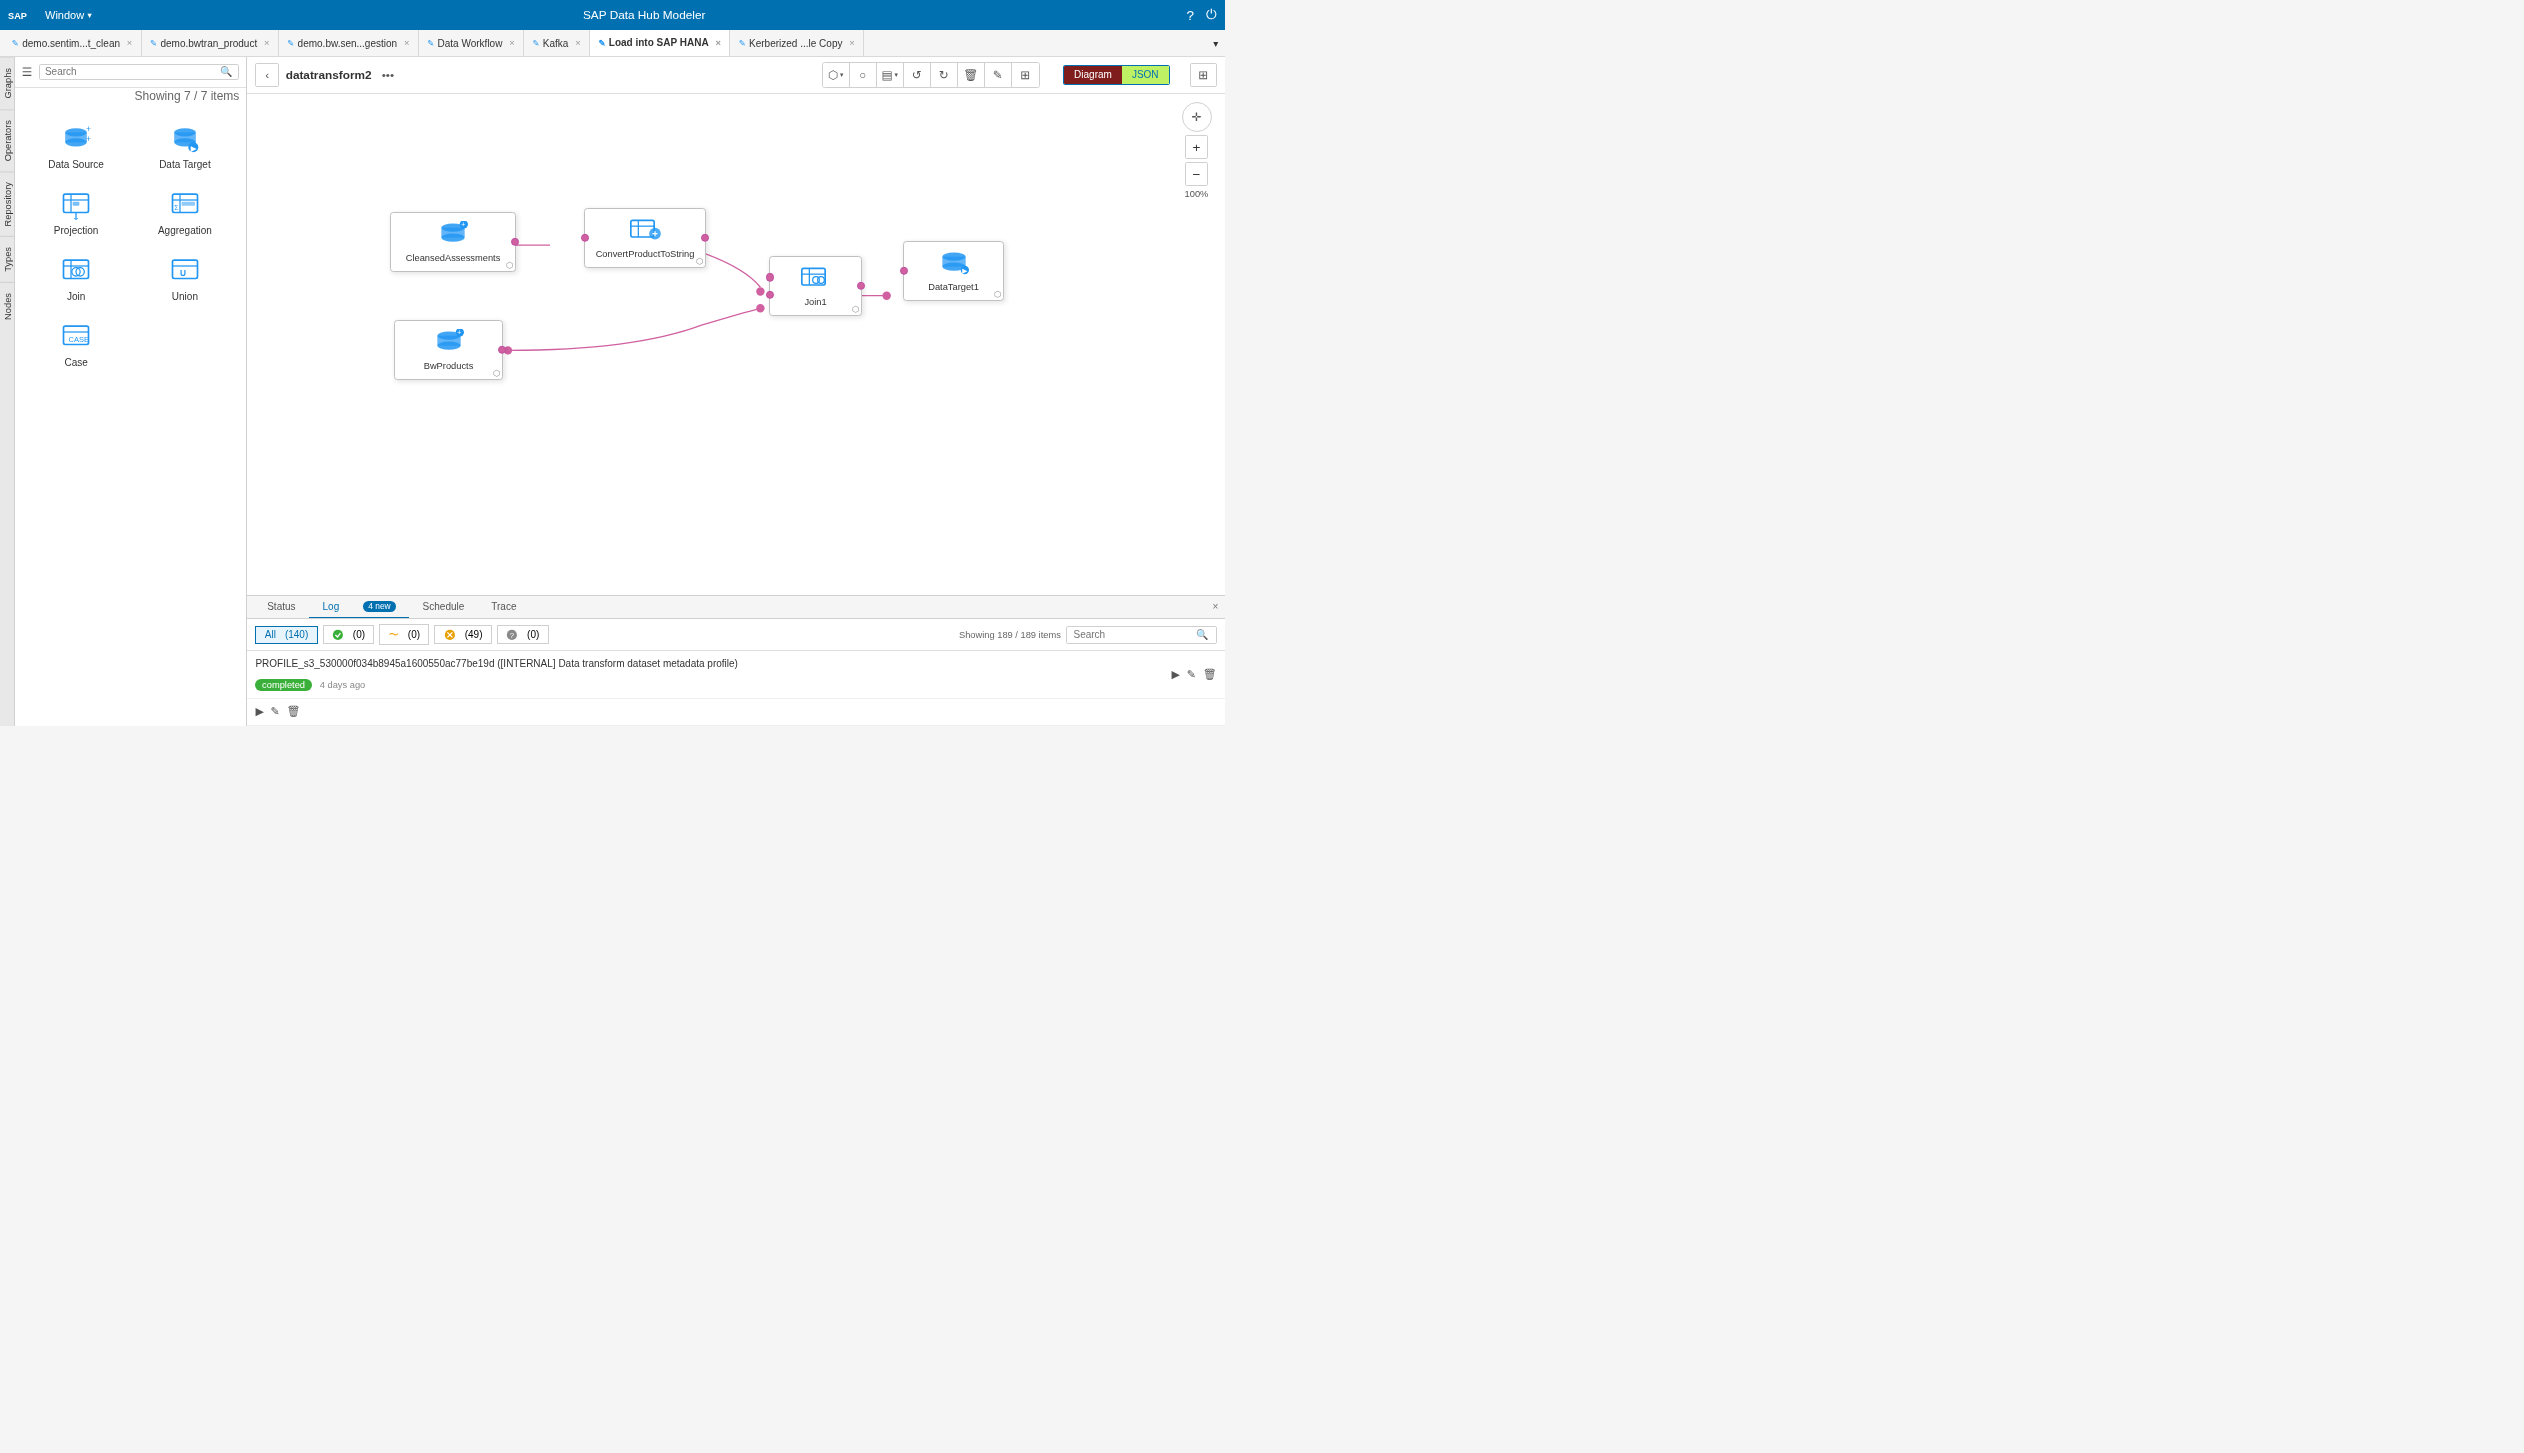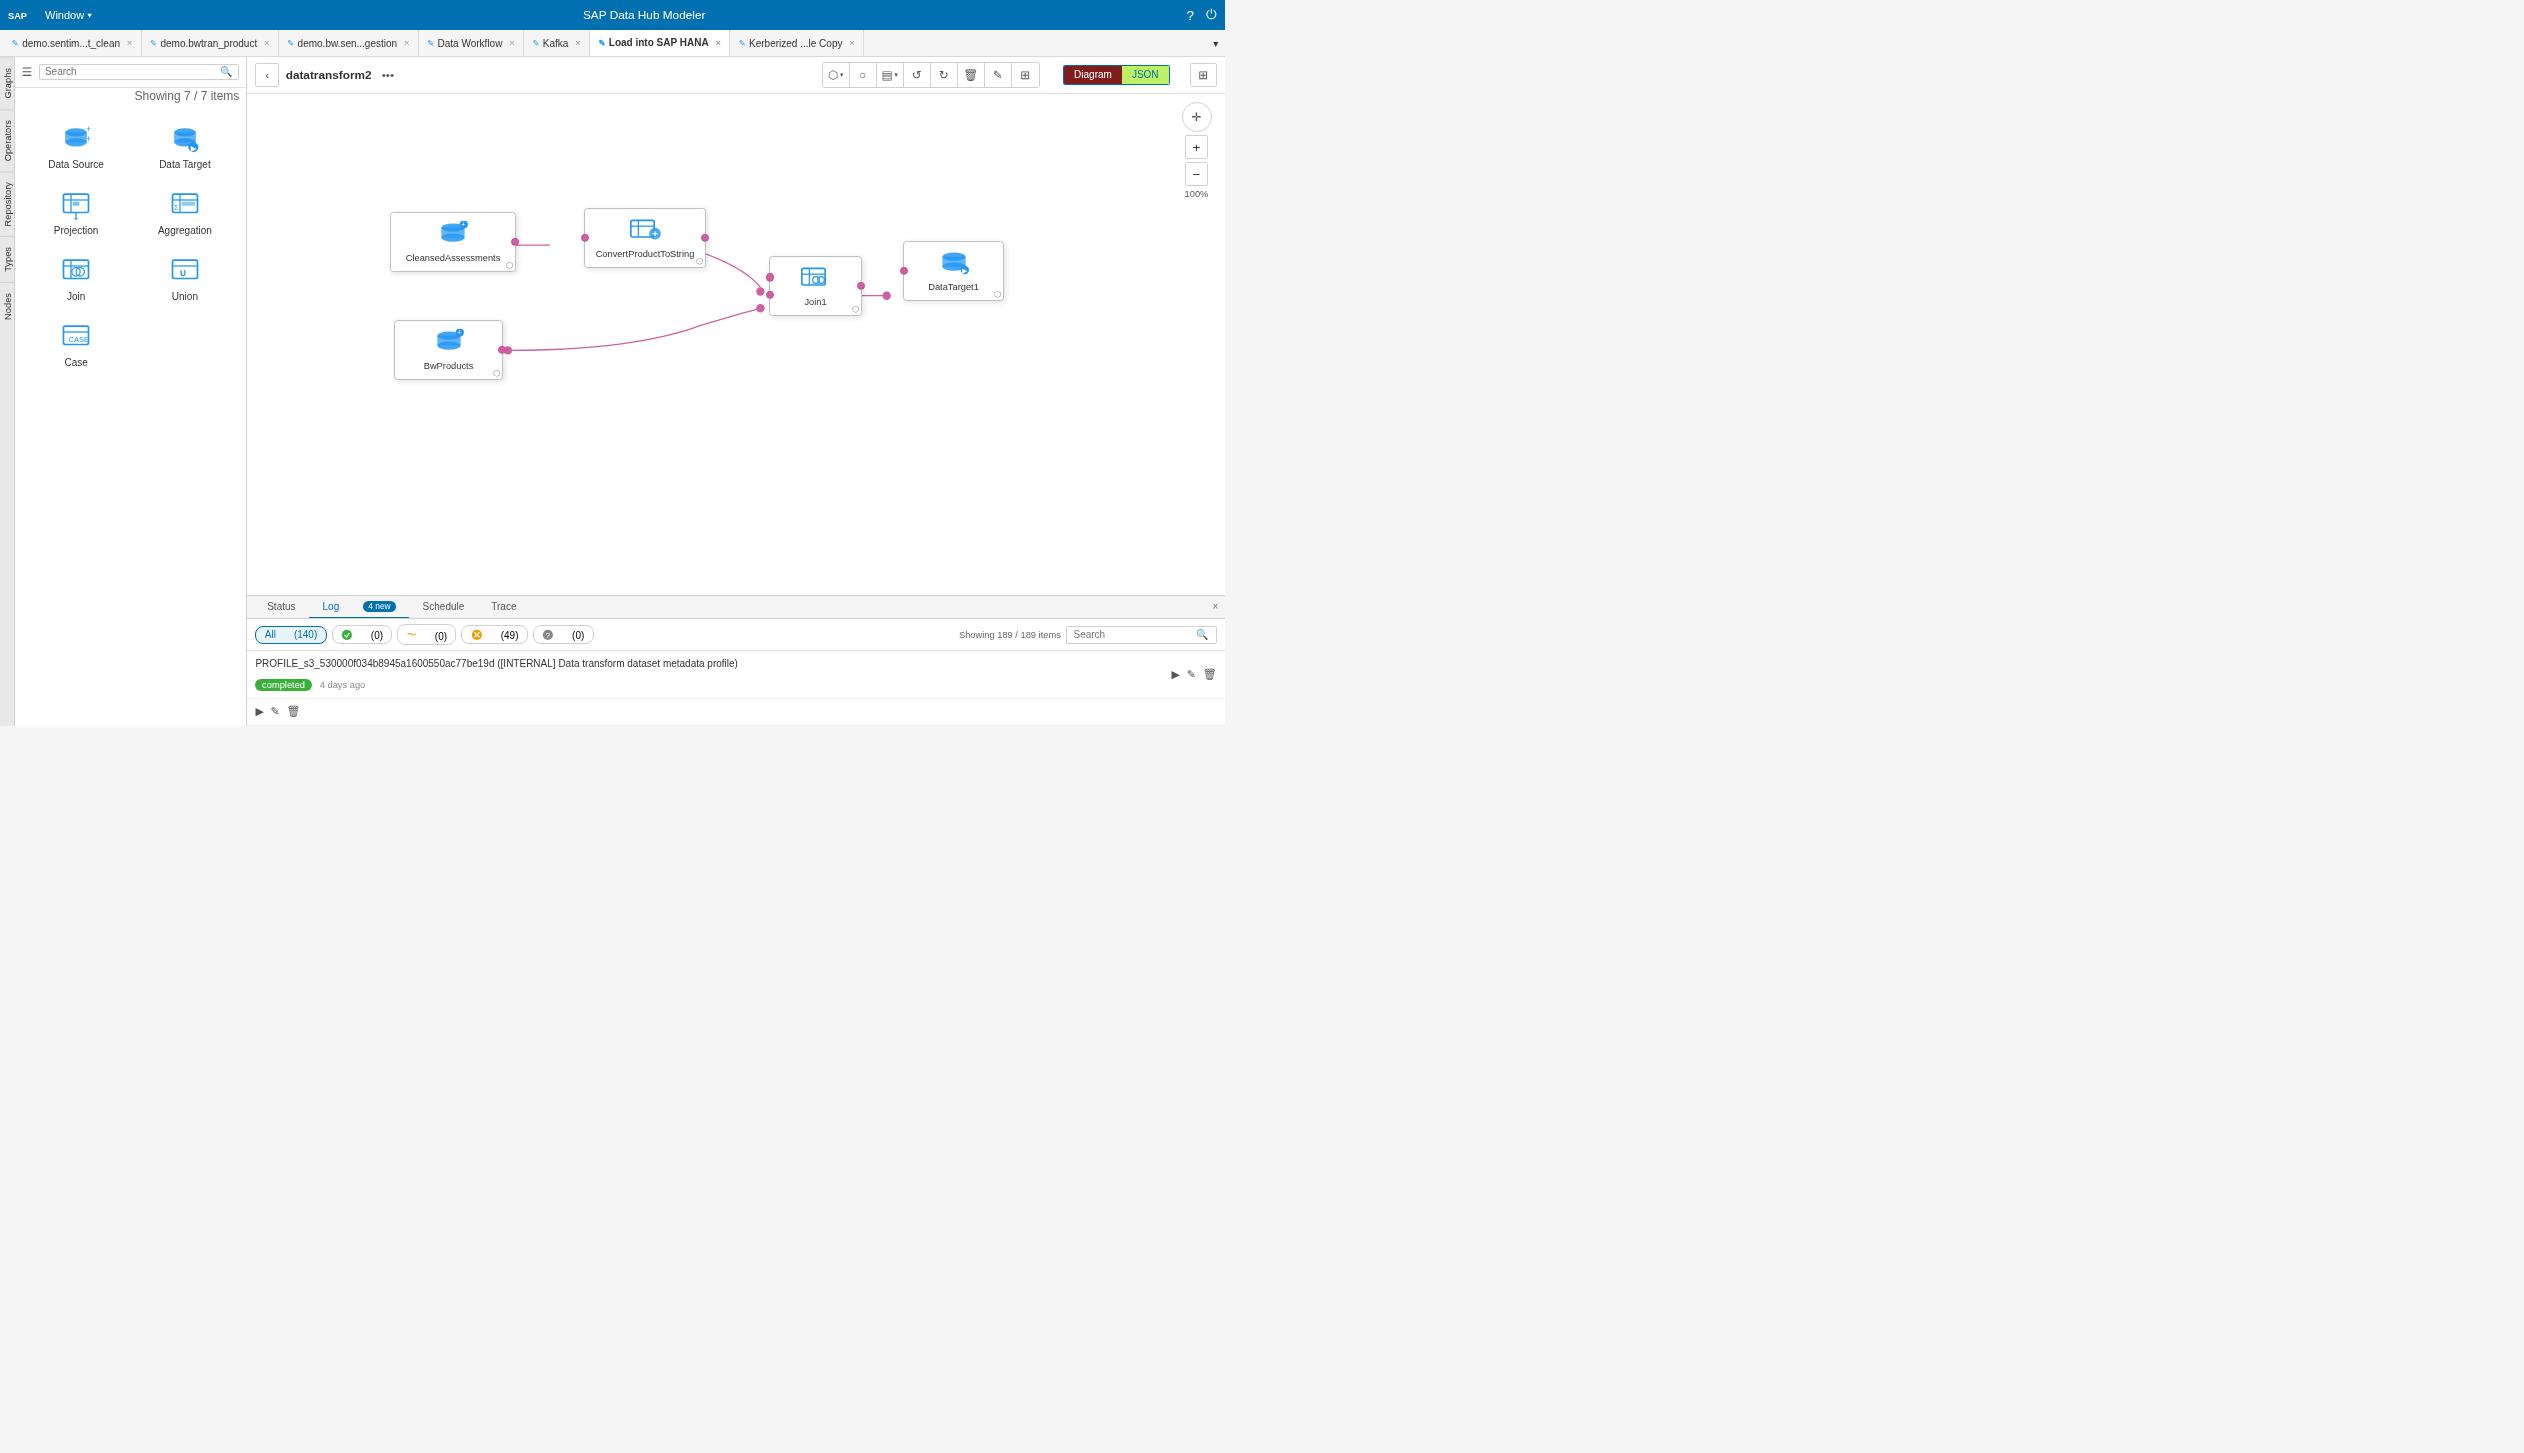--- a/index.html
+++ b/index.html
@@ -183,22 +183,22 @@
       padding: 0.8px 5px;
     }
     .bottom-tab-close { margin-left: auto; cursor: pointer; color: #777; font-size: 10px; }
 
     
     .log-filter-bar {
       display: flex; align-items: center; padding: 5px 8.4px; border-bottom: 0.8px solid #e0e0e0;
       gap: 5px;
     }
     .filter-btn {
-      display: flex; align-items: flex-end; gap: 18px; padding: 2.5px 8.4px;
-      border: 0.8px solid #d0d0d0; border-radius: 8px; font-size: 10px;
+      display: flex; align-items: center; gap: 9px; padding: 2.5px 8.4px;
+      border: 0.8px solid #d0d0d0; border-radius: 0; font-size: 10px;
       cursor: pointer; background: white;
     }
     .filter-btn.active { background: #e8f4fb; border-color: #0070b1; color: #0070b1; }
     .filter-spacer { flex: 1; }
     .log-search {
       display: flex; align-items: center; border: 0.8px solid #d0d0d0; border-radius: 1.7px;
       padding: 2.5px 6.7px; gap: 5px;
     }
     .log-search-input { border: none; outline: none; font-size: 10px; width: 118px; }
     .showing-log-items { font-size: 9.3px; color: #666; margin-left: auto; text-align: right; }

